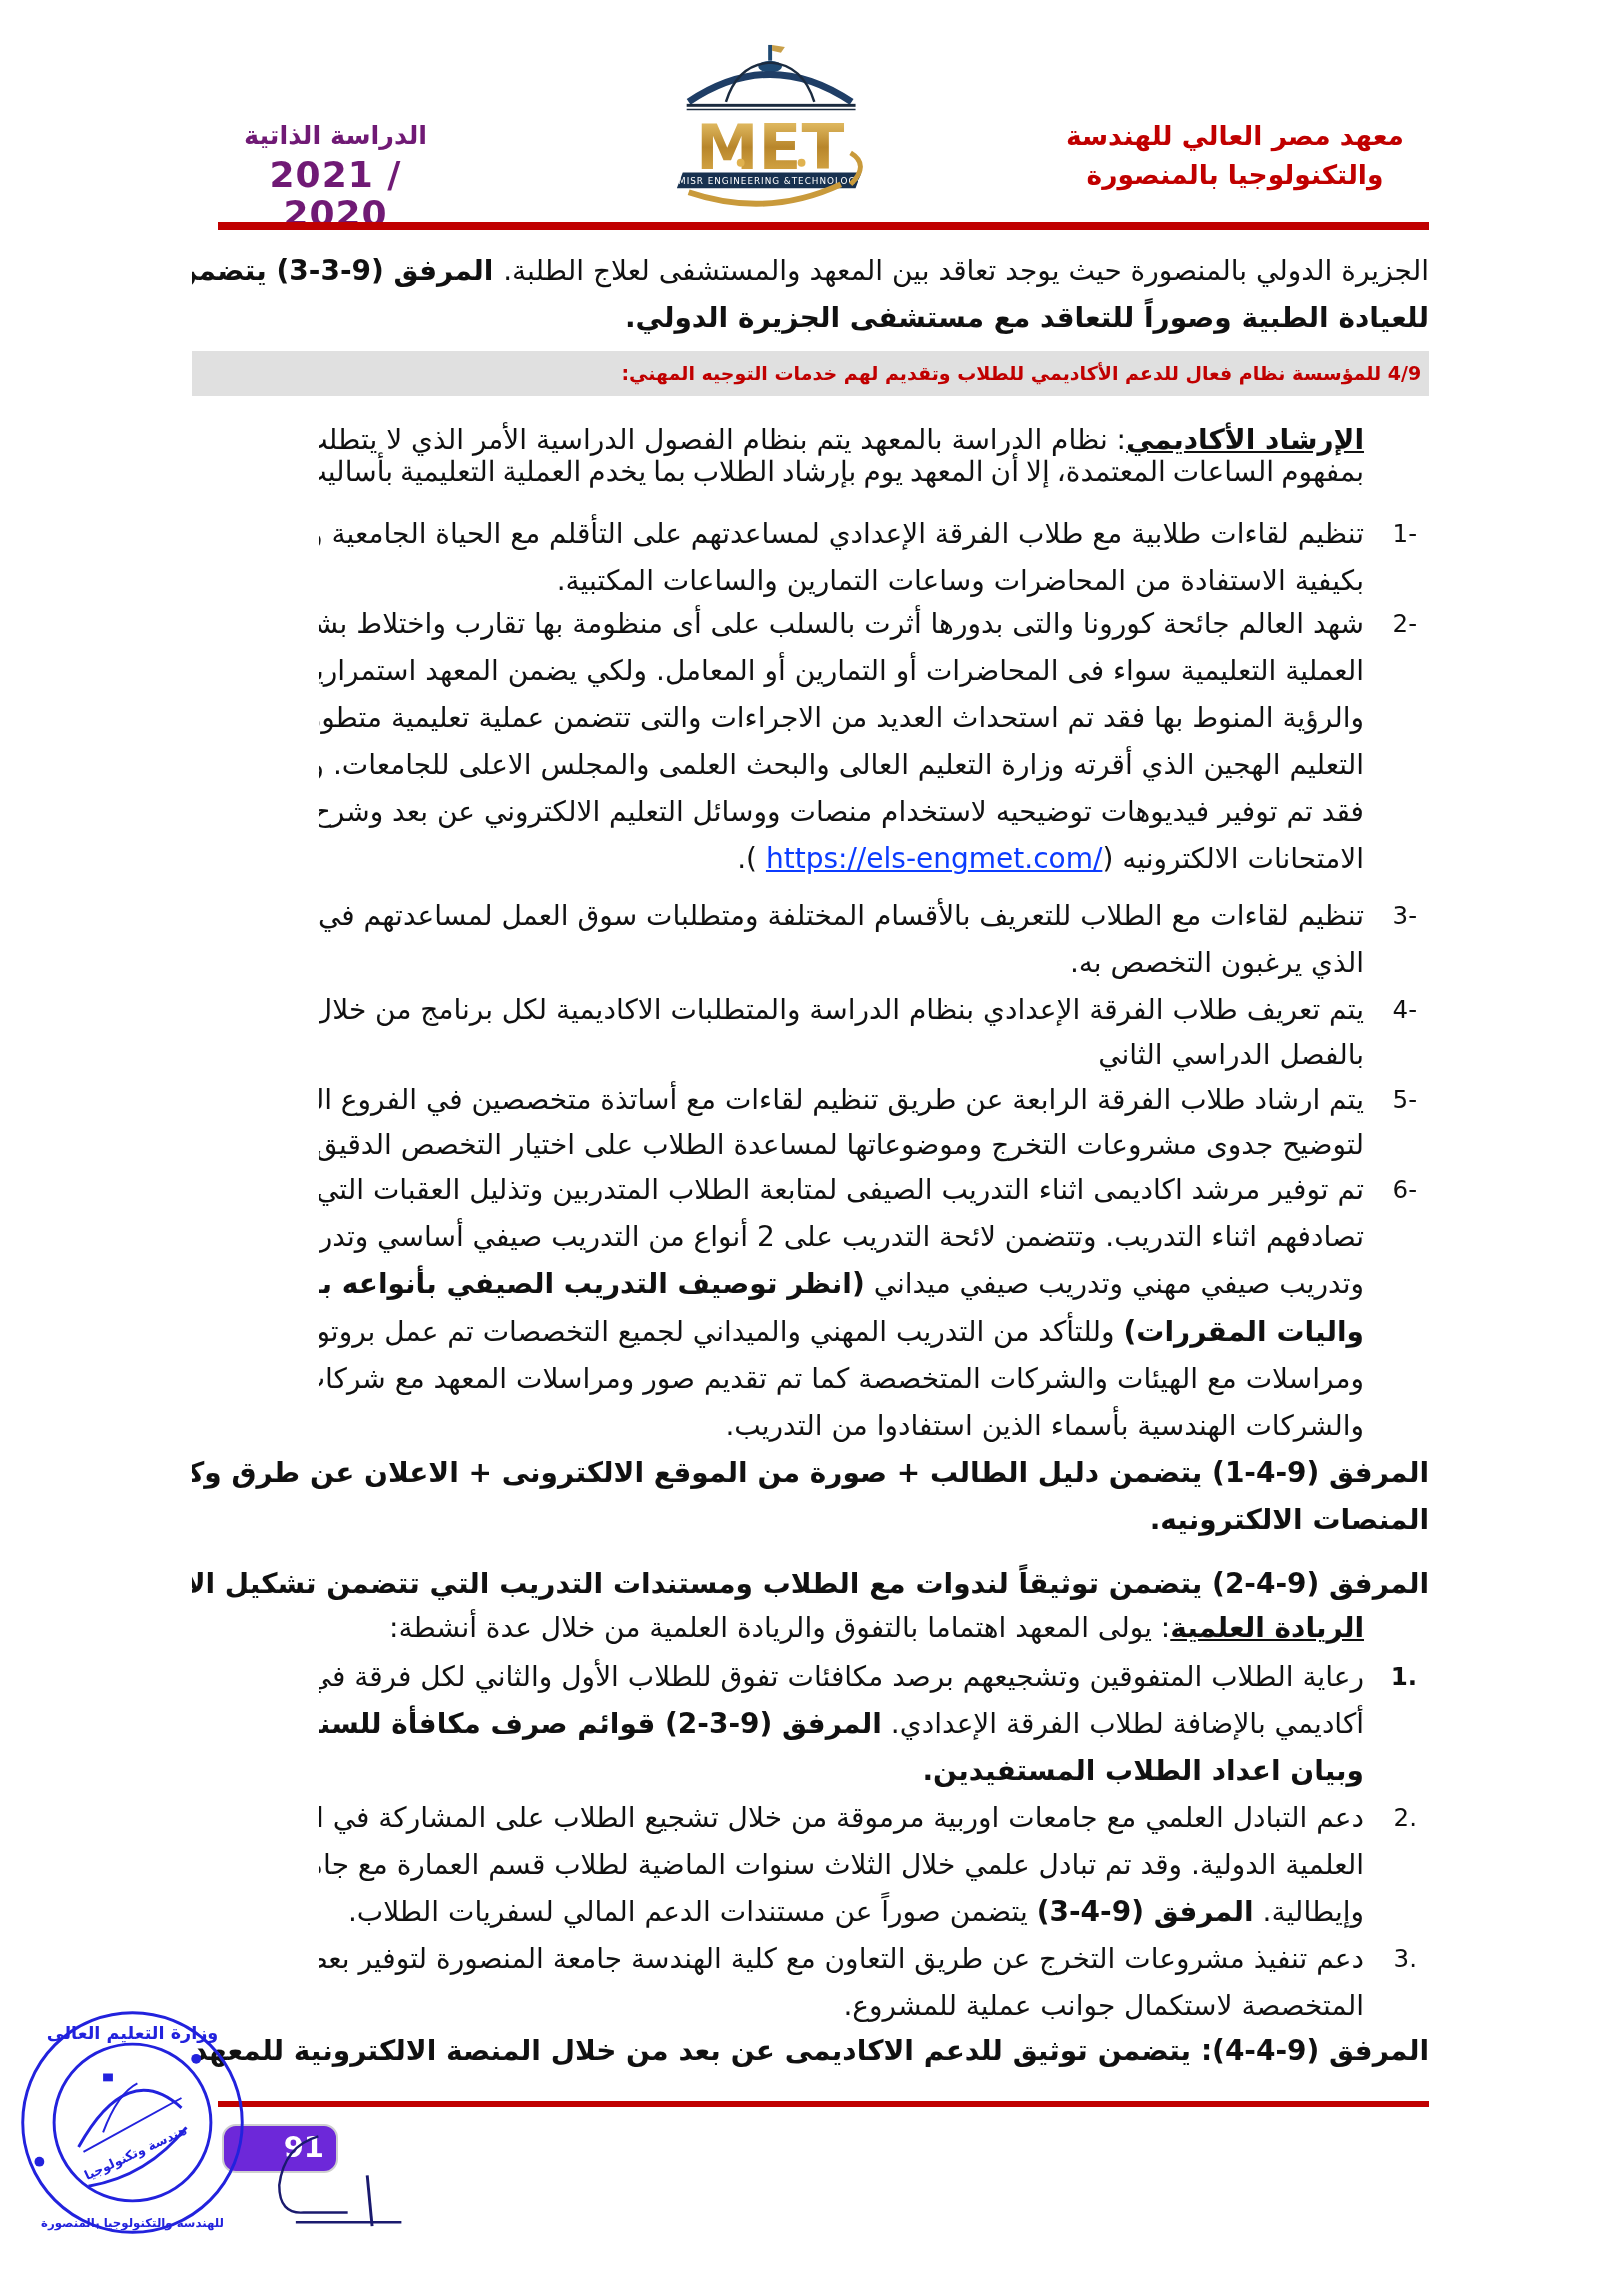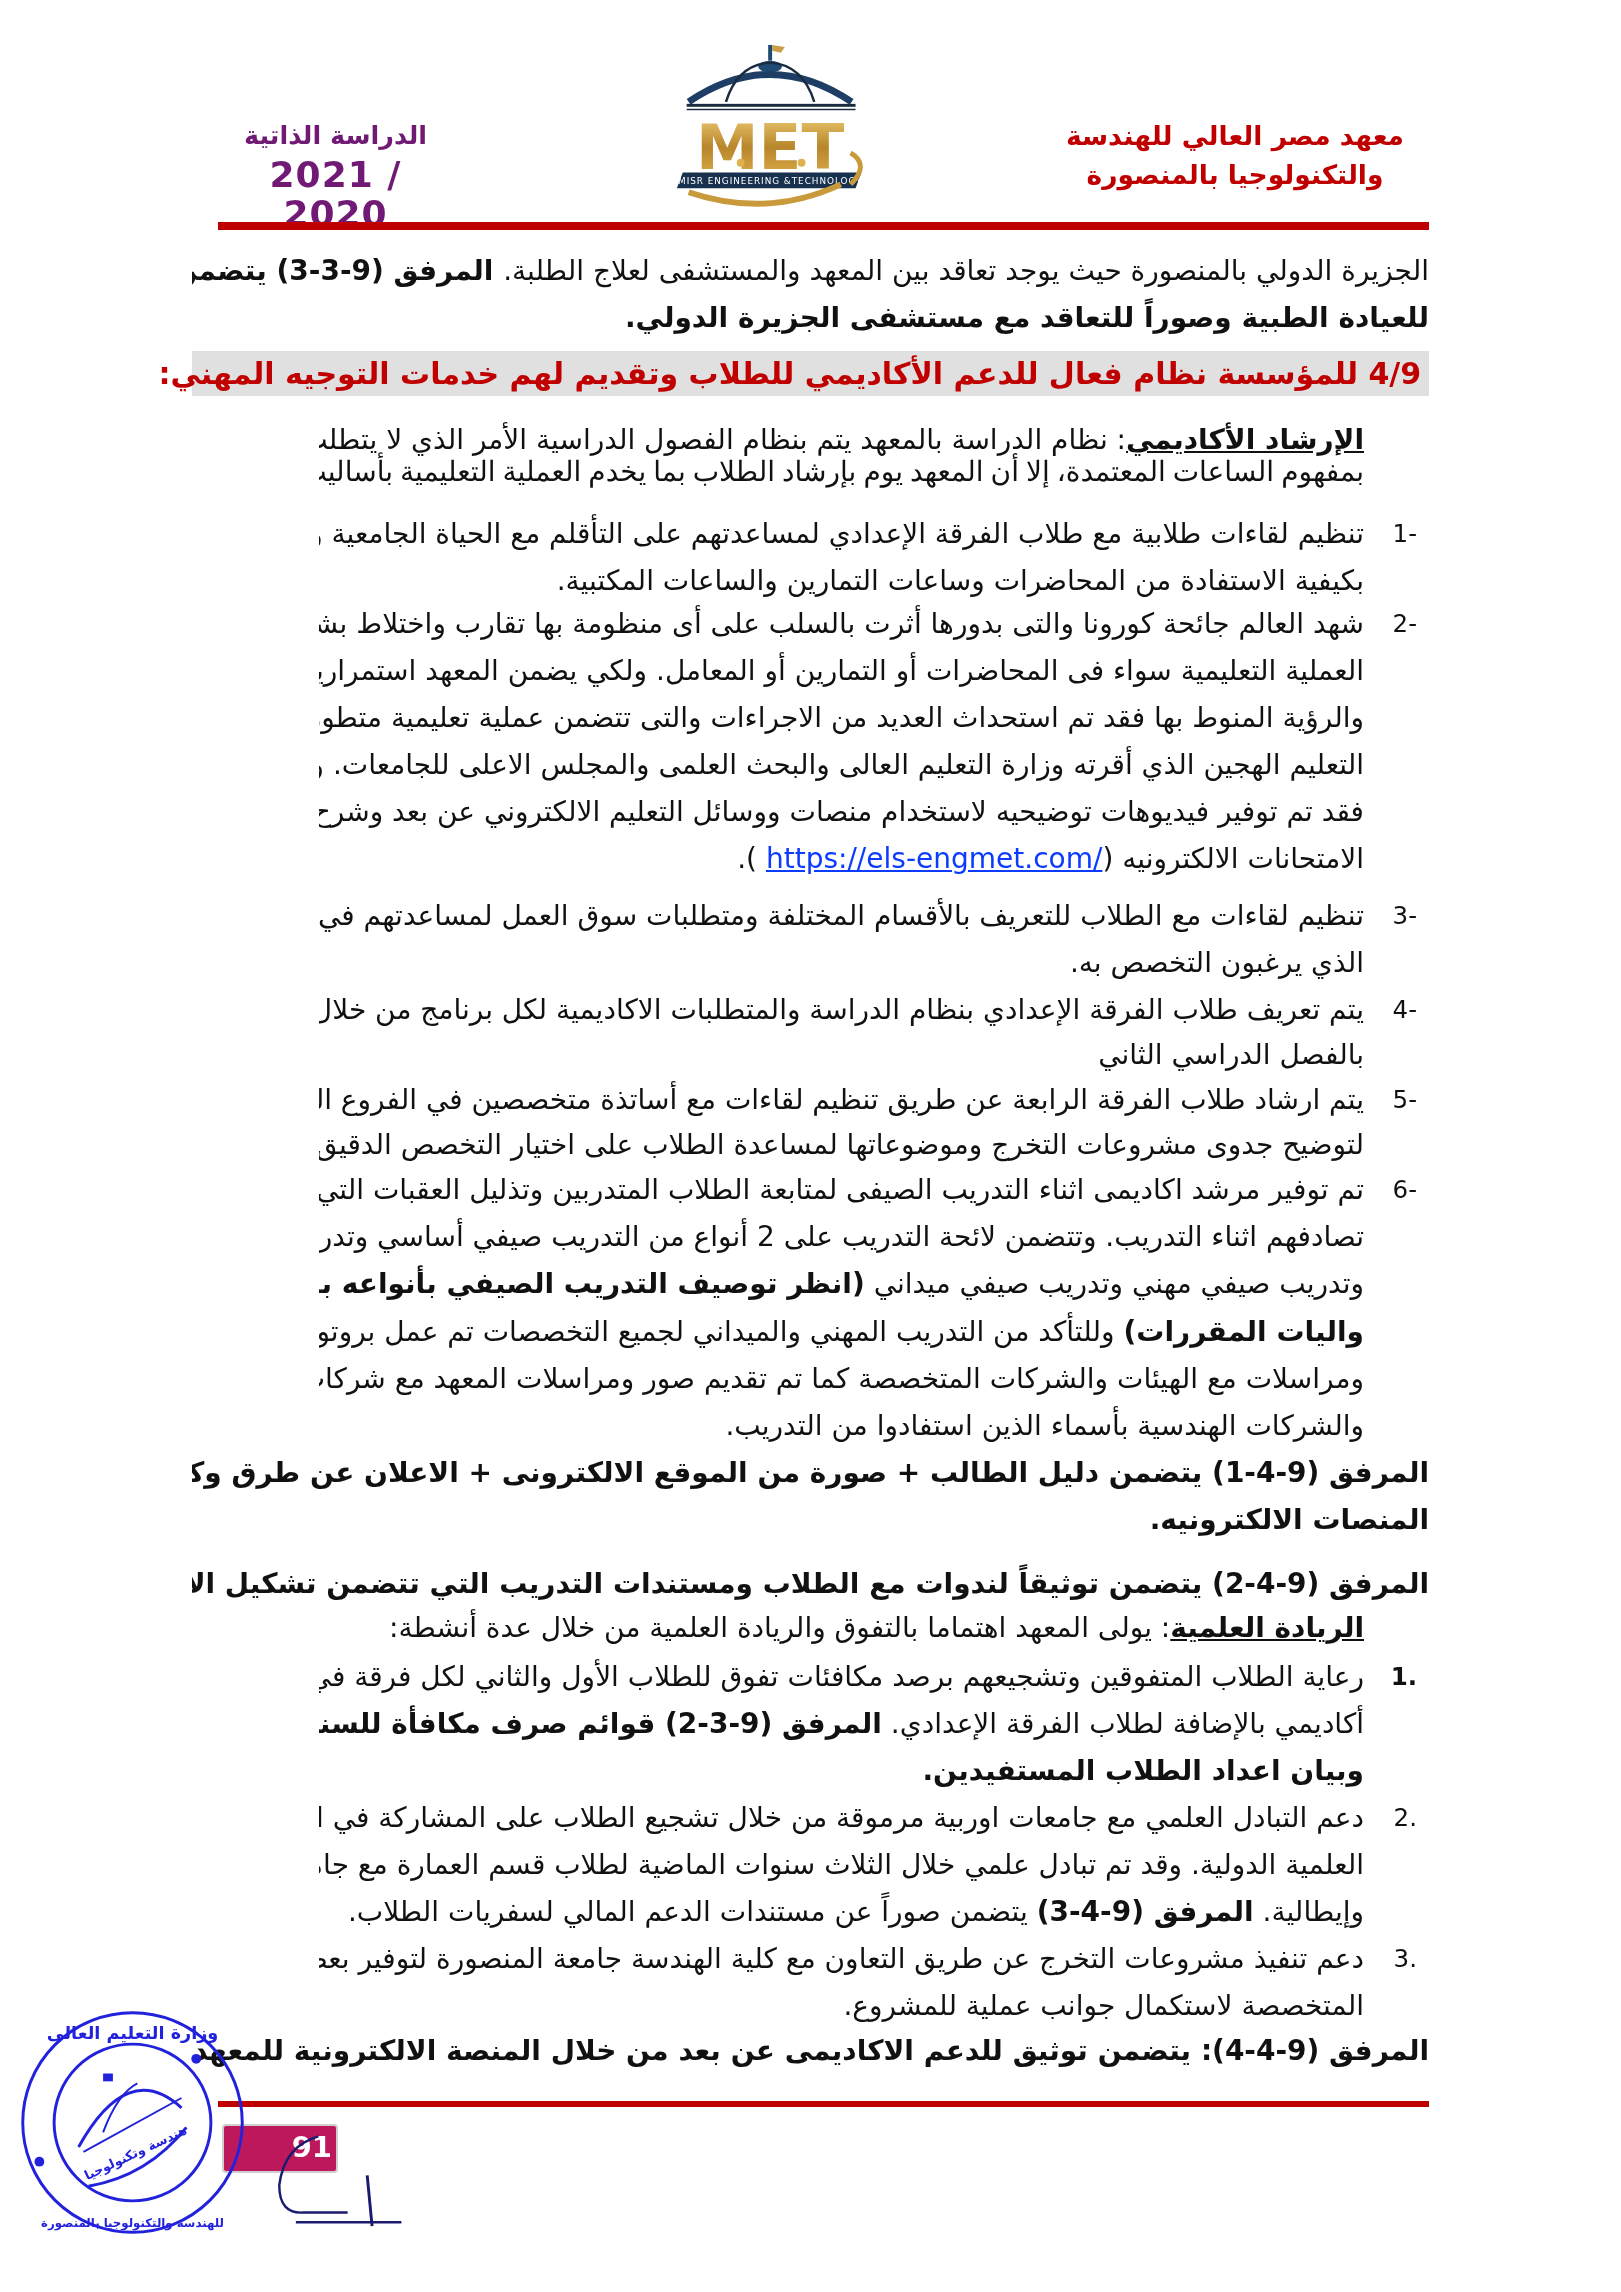--- a/index.html
+++ b/index.html
@@ -8,32 +8,32 @@
   .abs { position:absolute; }
   .hdr-right { right:200px; top:116px; width:372px; text-align:center; direction:rtl;
                color:#c00000; font-weight:bold; font-size:26.5px; line-height:39px; }
   .hdr-left { left:218px; top:116px; width:235px; text-align:center; direction:rtl;
               color:#701a75; font-weight:bold; font-size:25.5px; line-height:39px; }
   .hdr-left .yr { direction:ltr; font-size:36px; letter-spacing:1px; }
   .logo { left:669px; top:37px; width:216px; height:172px; }
   .redline { background:#c00000; height:7.8px; }
   .band { left:192px; top:351px; width:1237px; height:45px; background:#e0e0e0; }
   .band-text { position:absolute; right:7.8px; top:4.9px; direction:rtl; color:#c00000;
-               font-weight:bold; font-size:30px; line-height:35px; white-space:nowrap; }
+               font-weight:bold; font-size:19px; line-height:35px; white-space:nowrap; }
   .line { position:absolute; direction:rtl; text-align:justify; text-align-last:justify;
           font-size:28px; line-height:47px; white-space:nowrap; overflow:hidden; }
   .line.last { text-align-last:right; }
   .b { font-weight:bold; }
   .u { text-decoration:underline; font-weight:bold; }
   .num { position:absolute; direction:ltr; font-size:24.5px; line-height:47px; }
   .link { color:#0b3bff; text-decoration:underline; direction:ltr; unicode-bidi:embed; }
-  .pagebox { left:222px; top:2124px; width:116px; height:49px; background:#be185d;
-             border:2.9px solid #cfcfcf; border-radius:4px; box-sizing:border-box;
+  .pagebox { left:222px; top:2124px; width:116px; height:49px; background:#6d28d9;
+             border:2.9px solid #cfcfcf; border-radius:14px; box-sizing:border-box;
              color:#fff; font-weight:bold; font-size:29px; text-align:right;
-             padding-right:4px; line-height:43px; }
+             padding-right:12px; line-height:43px; }
   .stamp { left:9.8px; top:2000px; width:245px; height:245px; }
   .sig { left:235px; top:2107px; width:196px; height:127px; }
 </style>
 </head>
 <body>
 
 <div class="abs hdr-right">
   <div>معهد مصر العالي للهندسة</div>
   <div>والتكنولوجيا بالمنصورة</div>
 </div>

